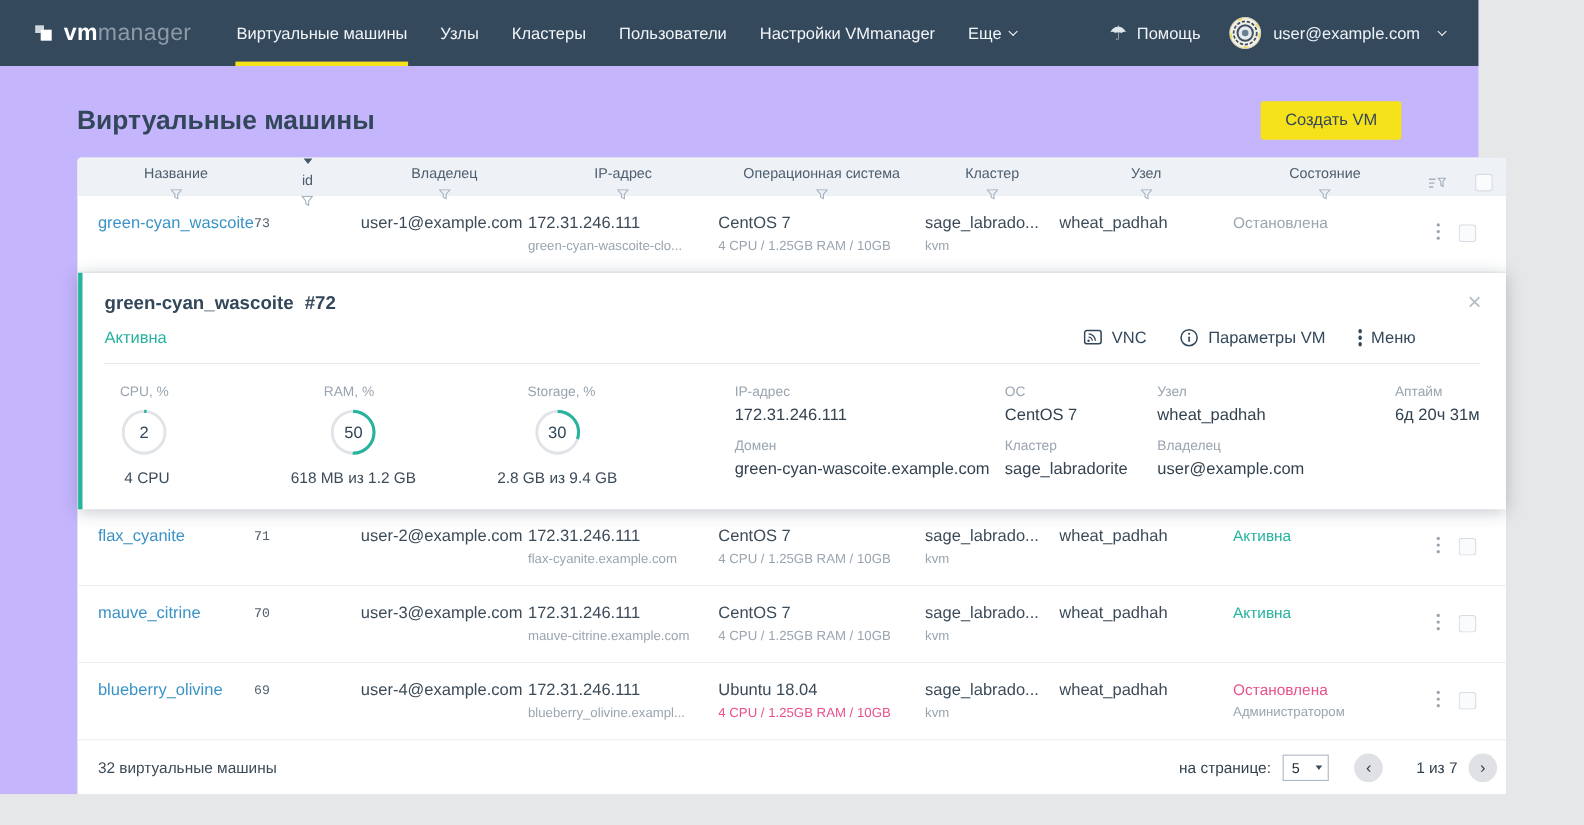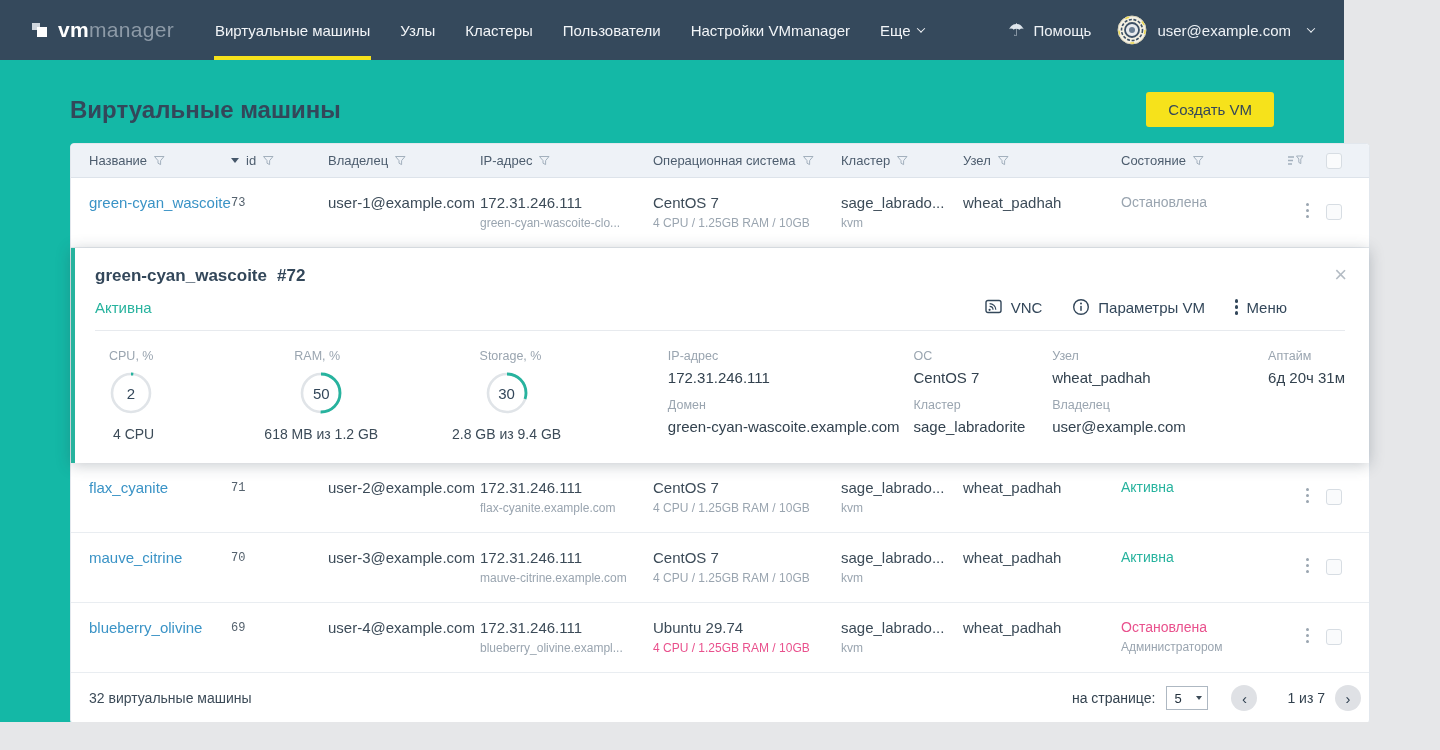--- a/index.html
+++ b/index.html
@@ -1,18 +1,18 @@
 <!DOCTYPE html>
 <html><head>
 <meta charset="utf-8">
 <style>
   * { margin:0; padding:0; box-sizing:border-box; }
   html,body { width:1440px; height:750px; }
   body { font-family:"Liberation Sans", sans-serif; background:#e6e7e9; overflow:hidden; }
-  .app { width:1344px; height:722px; background:#14b8a6; }
+  .app { width:1344px; height:722px; background:#c4b5fd; }
 
   
   .topbar { height:60px; background:#35495c; display:flex; align-items:stretch; color:#fff; }
   .logo { display:flex; align-items:center; gap:9px; padding:0 26px 0 32px; cursor:pointer; }
   .logo-mark { position:relative; width:17px; height:16px; }
   .logo-mark .sq1 { position:absolute; left:0; top:1px; width:8px; height:7px; background:#cfd6dd; }
   .logo-mark .sq2 { position:absolute; left:5px; top:5px; width:10px; height:10px; background:#ffffff; }
   .logo-text { font-size:21px; letter-spacing:.3px; }
   .logo-text b { color:#ffffff; font-weight:700; }
   .logo-text span { color:#8d9aa7; font-weight:400; }
@@ -30,21 +30,21 @@
   
   .page { padding:0 70px; }
   .title-row { display:flex; align-items:center; justify-content:space-between; padding:32px 0 16px; }
   .page-title { font-size:24px; font-weight:700; color:#33475a; }
   .btn-create { background:#f6e21b; border:none; border-radius:3px; padding:9px 22px; font-size:15px; color:#33475a; font-family:inherit; cursor:pointer; }
 
   
   .tbl { width:1300px; background:#fff; border:1px solid #e2e7ed; border-radius:4px; }
   .grid { display:grid; grid-template-columns:160px 97px 152px 173px 188px 122px 158px 167px 38px 45px; align-items:start; }
   .thead { background:#eef2f7; border-bottom:1px solid #dde3ea; border-radius:4px 4px 0 0; height:34px; align-items:center; }
-  .th { display:flex; align-items:center; gap:7px; font-size:13px; color:#4d5d6e; cursor:pointer; white-space:nowrap; }
+  .th { display:flex; align-items:center; gap:7px; font-size:13px; color:#4d5d6e; cursor:pointer; white-space:nowrap;flex-direction:column; }
   .th:first-child { padding-left:18px; }
   .sort-tri { width:0; height:0; border-left:4px solid transparent; border-right:4px solid transparent; border-top:5px solid #45576a; }
   .funnel { flex:none; }
 
   .trow { height:70px; border-bottom:1px solid #e9edf1; background:#fff; cursor:pointer; }
   .cell { padding-top:16px; font-size:15px; color:#3c4b58; white-space:nowrap; overflow:hidden; }
   .cell:first-child { padding-left:18px; }
   .cell .main { font-size:15px; color:#3c4b58; }
   .cell .sub { font-size:12px; color:#9aa5b0; margin-top:5px; }
   .cell .sub.alert { color:#e9518d; }
@@ -425,21 +425,21 @@
 
       <div class="grid trow">
         <div class="cell"><a class="vm-link" href="#">blueberry_olivine</a></div>
         <div class="cell id">69</div>
         <div class="cell">user-4@example.com</div>
         <div class="cell">
             <div class="main">172.31.246.111</div>
             <div class="sub">blueberry_olivine.exampl...</div>
           </div>
         <div class="cell">
-            <div class="main">Ubuntu 29.74</div>
+            <div class="main">Ubuntu 18.04</div>
             <div class="sub alert">4 CPU / 1.25GB RAM / 10GB</div>
           </div>
         <div class="cell">
             <div class="main">sage_labrado...</div>
             <div class="sub">kvm</div>
           </div>
         <div class="cell">wheat_padhah</div>
         <div class="cell">
             <div class="status st-pink">Остановлена</div>
             <div class="sub">Администратором</div>

